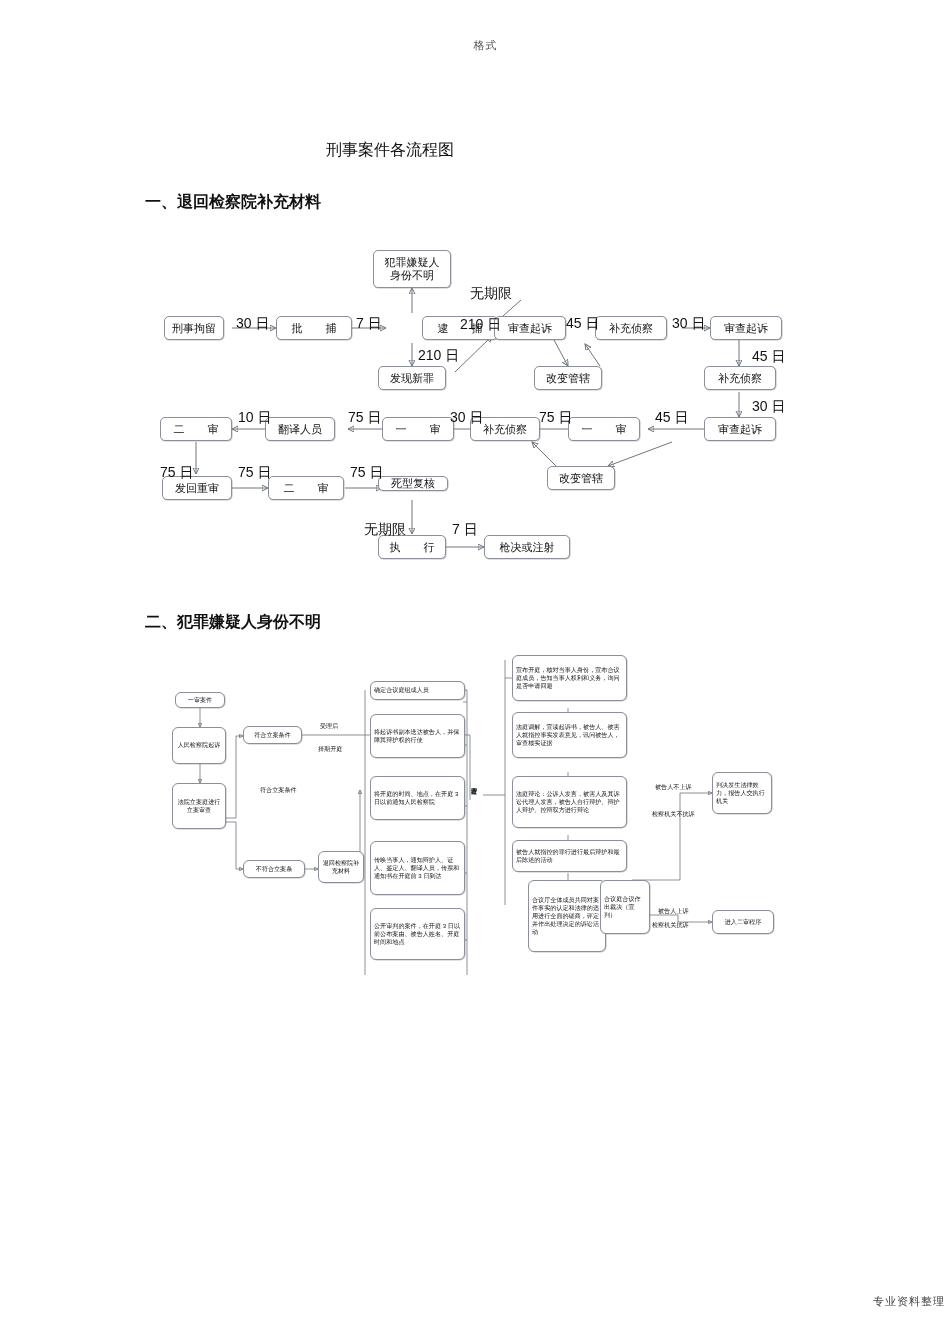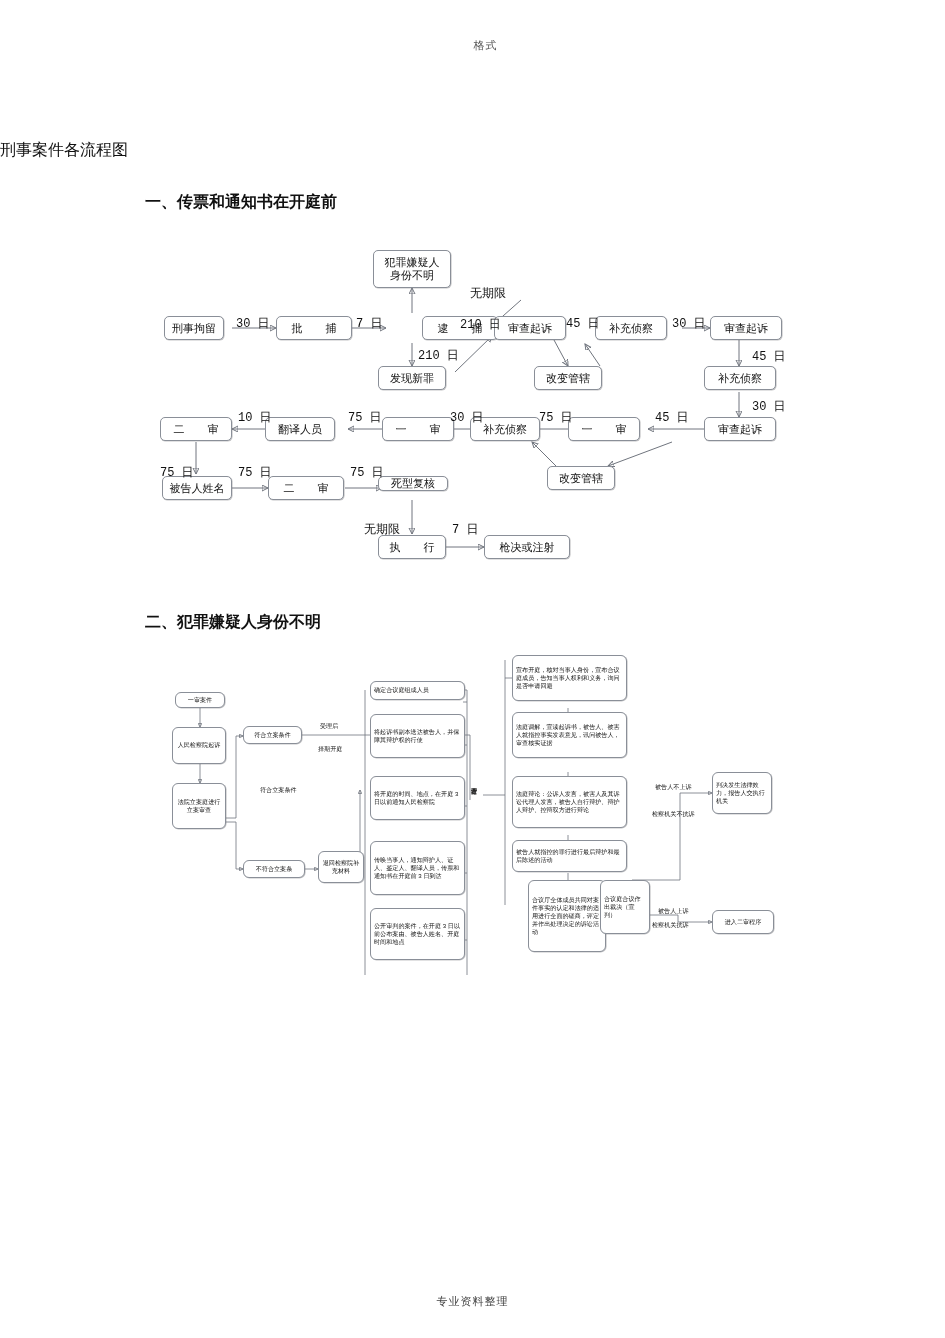--- a/index.html
+++ b/index.html
@@ -27,33 +27,35 @@
     text-align: center;
     font-size: 11px;
     color: #555;
     letter-spacing: 1px;
   }
   .ftr {
     position: absolute;
     top: 1294px;
     left: 0;
     width: 945px;
-    text-align: center;
+    text-align: right;
     font-size: 11px;
     color: #444;
     letter-spacing: 1px;
   }
   .doc-title {
     position: absolute;
     top: 140px;
     left: 0;
     width: 766px;
+    text-align: center;
     font-size: 16px;
     font-family: "Liberation Sans", "DejaVu Sans", sans-serif;
     color: #111;
+    padding-left: 7px;
   }
   .sec-title {
     position: absolute;
     left: 145px;
     font-size: 16px;
     font-weight: bold;
     font-family: "Liberation Sans", "DejaVu Sans", sans-serif;
     color: #111;
     white-space: nowrap;
   }
@@ -78,22 +80,22 @@
     color: #111;
     font-family: "Liberation Sans", "DejaVu Sans", sans-serif;
     line-height: 1.18;
     overflow: hidden;
     box-shadow: 0.6px 0.6px 0 rgba(120,120,125,0.45);
   }
   .c1 .node { font-size: 11px; text-align: center; }
   .c1 .node.wide-sp { letter-spacing: 6px; text-indent: 6px; }
   .lbl {
     position: absolute;
-    font-size: 12px;
-    font-family: Liberation Mono, monospace;
+    font-size: 14px;
+    font-family: Liberation Sans, sans-serif;
     color: #111;
     white-space: nowrap;
   }
   .c2 .node {
     font-size: 6.1px;
     line-height: 1.32;
     padding: 2px 3px;
     text-align: left;
     align-items: center;
     justify-content: flex-start;
@@ -120,21 +122,21 @@
 </style>
 </head>
 <body>
 
 <div id="page">
 
   <div class="hdr">格式</div>
 
   <div class="doc-title">刑事案件各流程图</div>
 
-  <div class="sec-title" id="sec1-title">一、传票和通知书在开庭前</div>
+  <div class="sec-title" id="sec1-title">一、退回检察院补充材料</div>
 
   <div class="chart c1">
 
     <svg class="wires" width="945" height="600">
       <defs>
         <marker id="ah" markerWidth="7" markerHeight="7" refX="6" refY="3" orient="auto">
           <path d="M0,0 L6,3 L0,6 z" fill="#70757e" stroke="none"></path>
         </marker>
       </defs>
 
@@ -177,21 +179,21 @@
     <div class="node" style="left:595px;top:316px;width:72px;height:24px;">补充侦察</div>
     <div class="node" style="left:710px;top:316px;width:72px;height:24px;">审查起诉</div>
     <div class="node" style="left:704px;top:366px;width:72px;height:24px;">补充侦察</div>
     <div class="node" style="left:704px;top:417px;width:72px;height:24px;">审查起诉</div>
     <div class="node wide-sp" style="left:568px;top:417px;width:72px;height:24px;">一　审</div>
     <div class="node" style="left:547px;top:466px;width:68px;height:24px;">改变管辖</div>
     <div class="node" style="left:470px;top:417px;width:70px;height:24px;">补充侦察</div>
     <div class="node wide-sp" style="left:382px;top:417px;width:72px;height:24px;">一　审</div>
     <div class="node" style="left:265px;top:417px;width:70px;height:24px;">翻译人员</div>
     <div class="node wide-sp" style="left:160px;top:417px;width:72px;height:24px;">二　审</div>
-    <div class="node" style="left:162px;top:476px;width:70px;height:24px;">被告人姓名</div>
+    <div class="node" style="left:162px;top:476px;width:70px;height:24px;">发回重审</div>
     <div class="node wide-sp" style="left:268px;top:476px;width:76px;height:24px;">二　审</div>
     <div class="node" style="left:378px;top:476px;width:70px;height:15px;">死型复核</div>
     <div class="node wide-sp" style="left:378px;top:535px;width:68px;height:24px;">执　行</div>
     <div class="node" style="left:484px;top:535px;width:86px;height:24px;">枪决或注射</div>
 
     <div class="lbl" style="left:236px;top:315px;">30 日</div>
     <div class="lbl" style="left:356px;top:315px;">7 日</div>
     <div class="lbl" style="left:460px;top:316px;">210 日</div>
     <div class="lbl" style="left:418px;top:347px;">210 日</div>
     <div class="lbl" style="left:470px;top:285px;">无期限</div>

